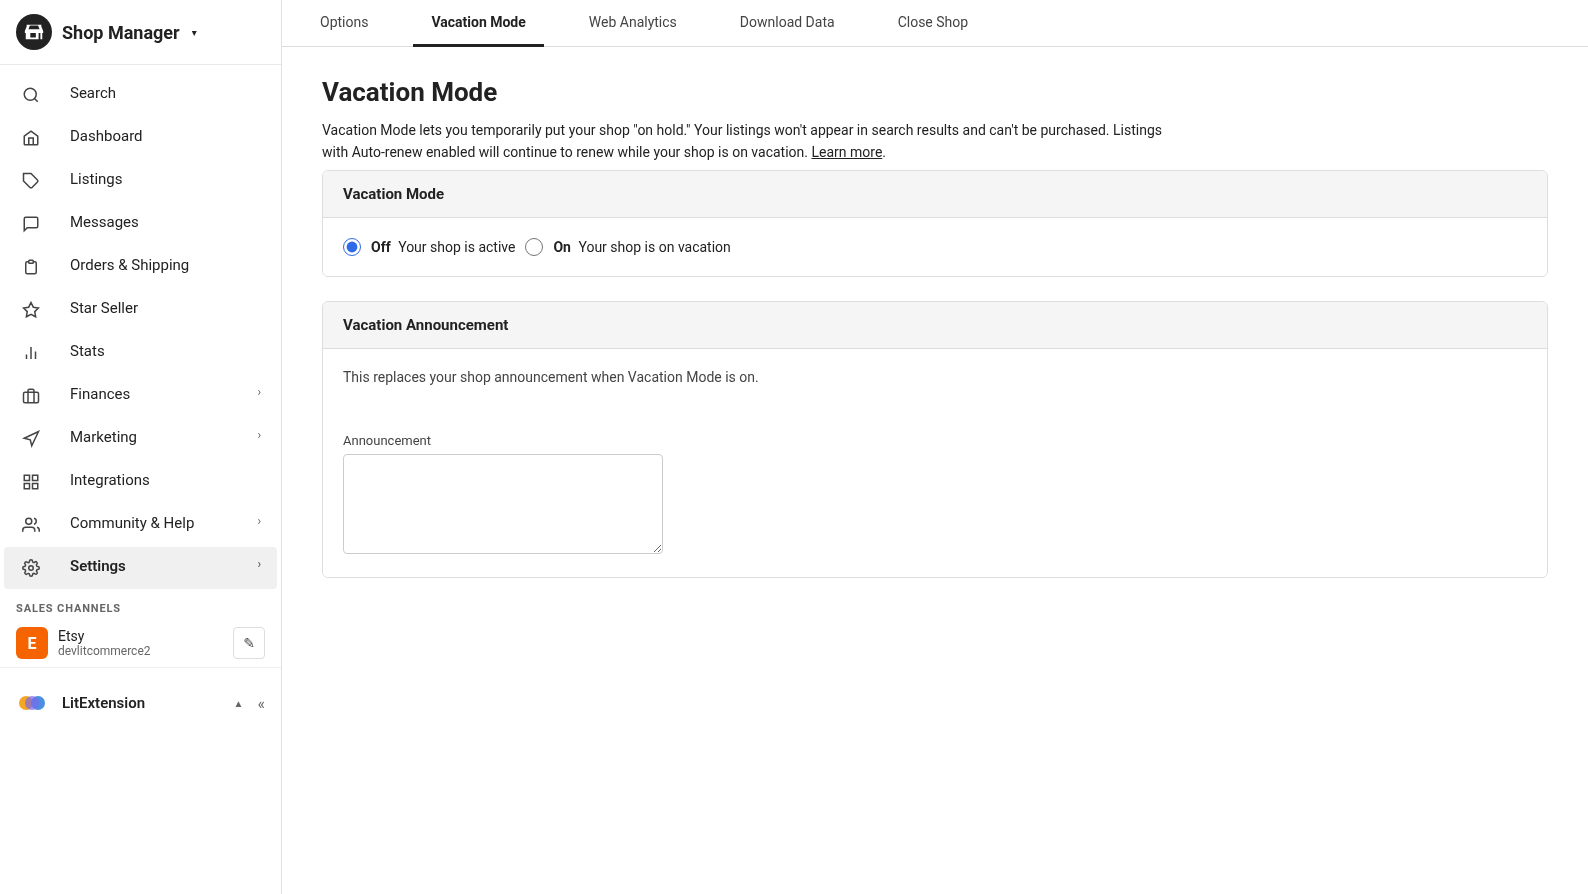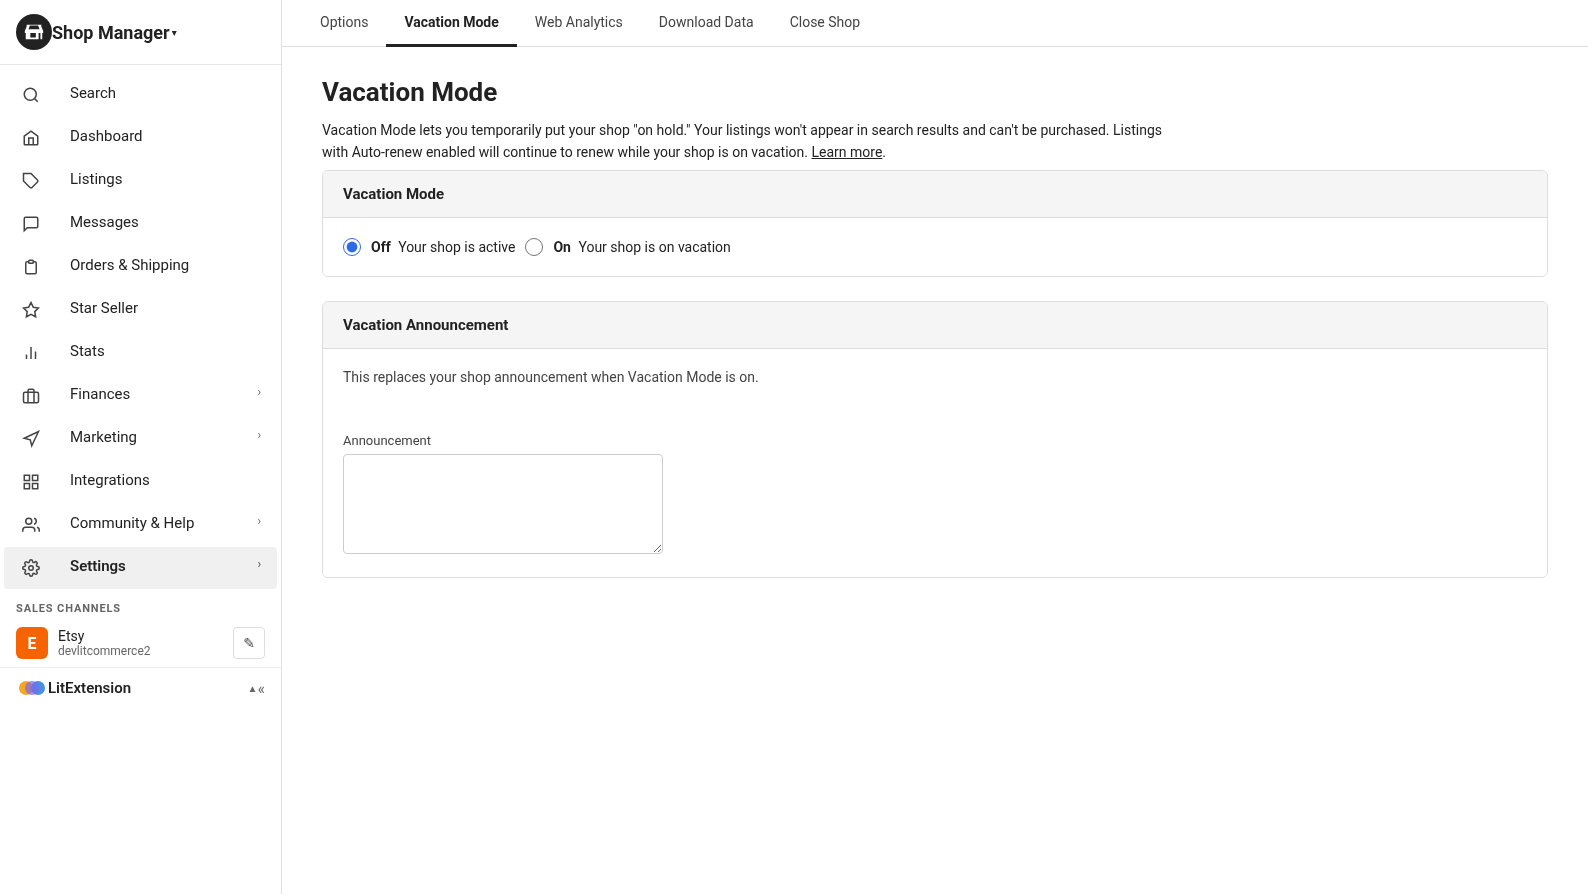--- a/index.html
+++ b/index.html
@@ -15,21 +15,21 @@
       flex-direction: column;
       height: 100%;
       overflow-y: auto;
       position: relative;
     }
     .sidebar-header {
       display: flex;
       align-items: center;
       padding: 14px 16px;
       border-bottom: 1px solid #e8e8e8;
-      gap: 0;
+      gap: 10px;
       cursor: pointer;
     }
     .sidebar-logo {
       width: 36px; height: 36px;
       background: #222;
       border-radius: 50%;
       display: flex; align-items: center; justify-content: center;
       color: #fff;
       font-size: 18px;
       font-weight: bold;
@@ -96,22 +96,22 @@
       border: 1px solid #ddd;
       border-radius: 4px;
       display: flex; align-items: center; justify-content: center;
       cursor: pointer;
       color: #444;
       background: #fff;
     }
     .litextension-item {
       display: flex;
       align-items: center;
-      padding: 4px 16px;
-      gap: 0;
+      padding: 19px 16px;
+      gap: 14px;
       cursor: pointer;
       border-top: 1px solid #eee;
     }
     .litextension-logo {
       width: 32px; height: 32px;
       border-radius: 6px;
       display: flex; align-items: center; justify-content: center;
       overflow: hidden;
     }
     .litextension-name { flex: 1; font-size: 15px; font-weight: 600; }
@@ -130,20 +130,21 @@
       overflow: hidden;
     }
 
     
     .tabs-bar {
       display: flex;
       align-items: center;
       border-bottom: 1px solid #ddd;
       padding: 0 20px;
       background: #fff;
+      gap: 27px;
     }
     .tab {
       padding: 14px 18px;
       cursor: pointer;
       font-size: 14px;
       color: #444;
       border-bottom: 3px solid transparent;
       margin-bottom: -1px;
       white-space: nowrap;
     }

